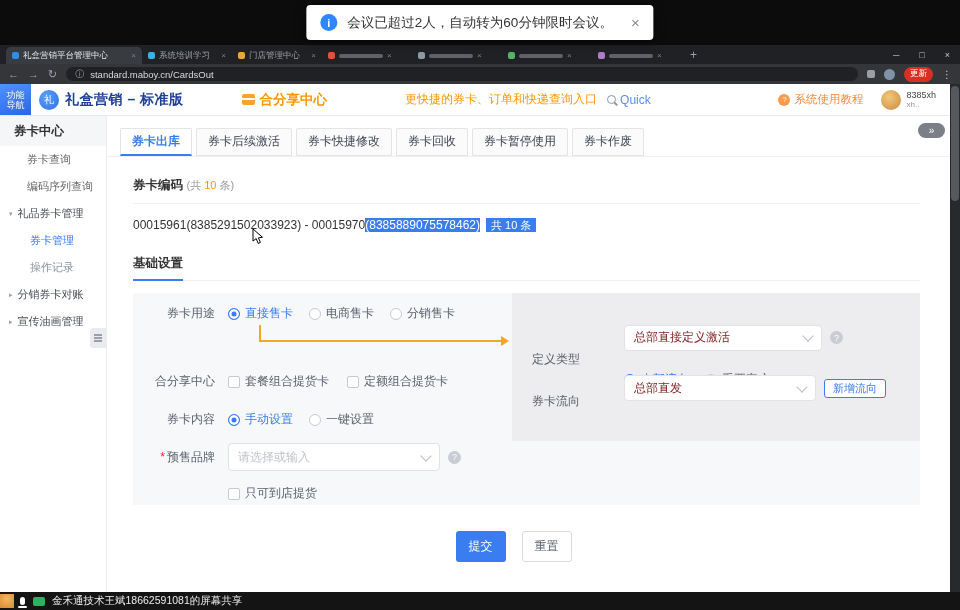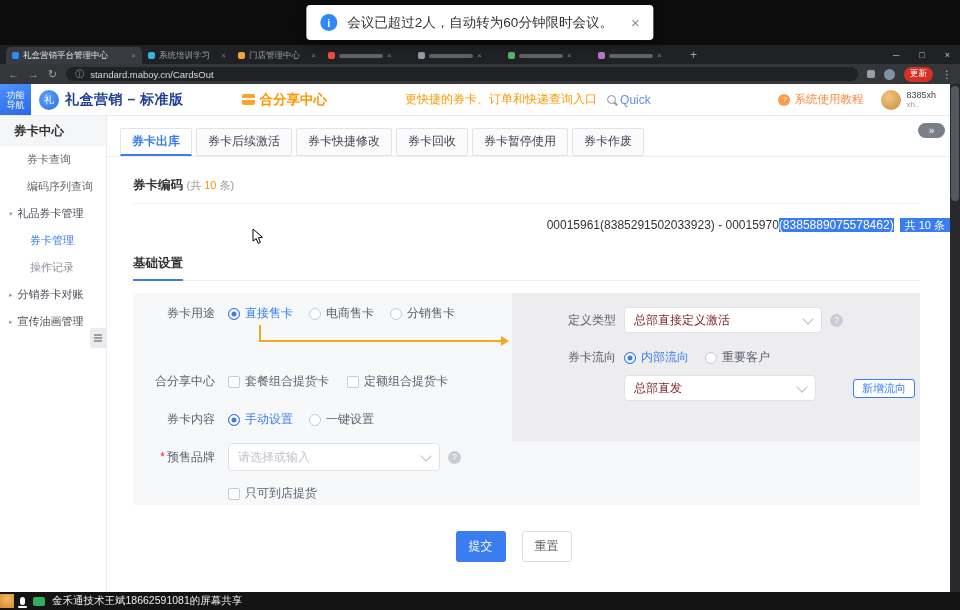--- a/index.html
+++ b/index.html
@@ -96,21 +96,21 @@
                border-radius:8px;color:#fff;font-size:10px;display:flex;align-items:center;justify-content:center;}
   .mtabs{display:flex;gap:4px;margin:12px 0 0 13px;}
   .mtab{border:1px solid #e2e4e8;background:#fbfbfc;color:#3d4350;font-size:12px;padding:4px 11px;
         border-radius:2px 2px 0 0;white-space:nowrap;}
   .mtab.active{background:#fff;color:#3a7df0;font-weight:bold;border-bottom:2px solid #3a7df0;}
   .hrline{height:1px;background:#eef0f2;}
   .sectitle{margin:20px 0 0 26px;font-size:12.5px;font-weight:bold;color:#333;}
   .cnt-gray{font-weight:normal;font-size:11px;color:#999;}
   .cnt-num{font-weight:normal;font-size:11px;color:#ff9800;}
   .div1{height:1px;background:#f1f2f4;margin:9px 30px 0 26px;}
-  .codeline{margin:14px 0 0 26px;font-size:12px;color:#333;white-space:nowrap;text-align:right;}
+  .codeline{margin:14px 0 0 26px;font-size:12px;color:#333;white-space:nowrap;}
   .codesel{background:#3a7df0;color:#fff;}
   .codebadge{background:#3a7df0;color:#fff;padding:1px 5px;margin-left:6px;font-size:11px;}
   .basictitle{display:inline-block;margin:22px 0 0 26px;font-size:12.5px;font-weight:bold;color:#333;
               padding-bottom:7px;border-bottom:2px solid #3a7df0;}
   .div2{height:1px;background:#eef0f2;margin:-1px 30px 0 26px;}
 
   
   .formpanel{position:relative;margin:12px 30px 0 26px;height:212px;background:#f7f8fa;}
   .rightpanel{position:absolute;left:379px;top:0;width:408px;height:148px;background:#ededef;}
   .frow{position:absolute;display:flex;align-items:center;font-size:12px;color:#5a5f6b;}
@@ -127,21 +127,21 @@
   .ph{color:#bfc3cc;}
   .selval{color:#7f1d1d;}
   .chev{width:7px;height:7px;border-right:1.5px solid #b9bec8;border-bottom:1.5px solid #b9bec8;
         transform:rotate(45deg);margin-top:-3px;flex:none;}
   .help{width:13px;height:13px;border-radius:50%;background:#c9ccd4;color:#fff;font-size:9px;
         display:flex;align-items:center;justify-content:center;margin-left:8px;flex:none;}
   .arr-v{position:absolute;left:126px;top:32px;width:2px;height:17px;background:#f5a623;}
   .arr-h{position:absolute;left:126px;top:47px;width:242px;height:2px;background:#f5a623;}
   .arr-head{position:absolute;left:368px;top:43px;width:0;height:0;border-left:8px solid #f5a623;
             border-top:5px solid transparent;border-bottom:5px solid transparent;}
-  .rlabel2{width:84px;text-align:right;margin-right:8px;flex:none;}
+  .rlabel2{width:84px;text-align:left;margin-right:8px;flex:none;margin-top:44px;}
   .addbtn{margin-left:8px;border:1px solid #3a7df0;color:#3a7df0;background:#fff;font-size:11px;
           padding:1px 8px;border-radius:3px;white-space:nowrap;}
   .actions{position:absolute;left:0;right:30px;top:415px;display:flex;justify-content:center;gap:16px;}
   .btn-primary{background:#3a7df0;color:#fff;font-size:12px;padding:7px 13px;border-radius:3px;border:none;}
   .btn-plain{background:#fff;border:1px solid #d8dce2;color:#5a5f6b;font-size:12px;padding:6px 12px;border-radius:3px;}
   .cursor{position:absolute;left:145px;top:112px;z-index:10;}
 
   
   .sharebar{position:absolute;bottom:0;left:0;right:0;height:18px;background:#141414;display:flex;
             align-items:center;z-index:40;}
@@ -387,21 +387,21 @@
             <span class="radio sel">
               <span class="rdot"></span>
               <span class="rlabel">内部流向</span>
             </span>
             <span class="radio">
               <span class="rdot"></span>
               <span class="rlabel">重要客户</span>
             </span>
           </div>
 
-          <div class="frow" style="left:491px;top:82px;gap:29px;">
+          <div class="frow" style="left:491px;top:82px;">
             <span class="selbox" style="width:192px;height:26px;">
               <span class="selval">总部直发</span>
               <span class="chev"></span>
             </span>
             <span class="addbtn">新增流向</span>
           </div>
         </div>
 
         <div class="actions">
           <button class="btn-primary">提交</button>

